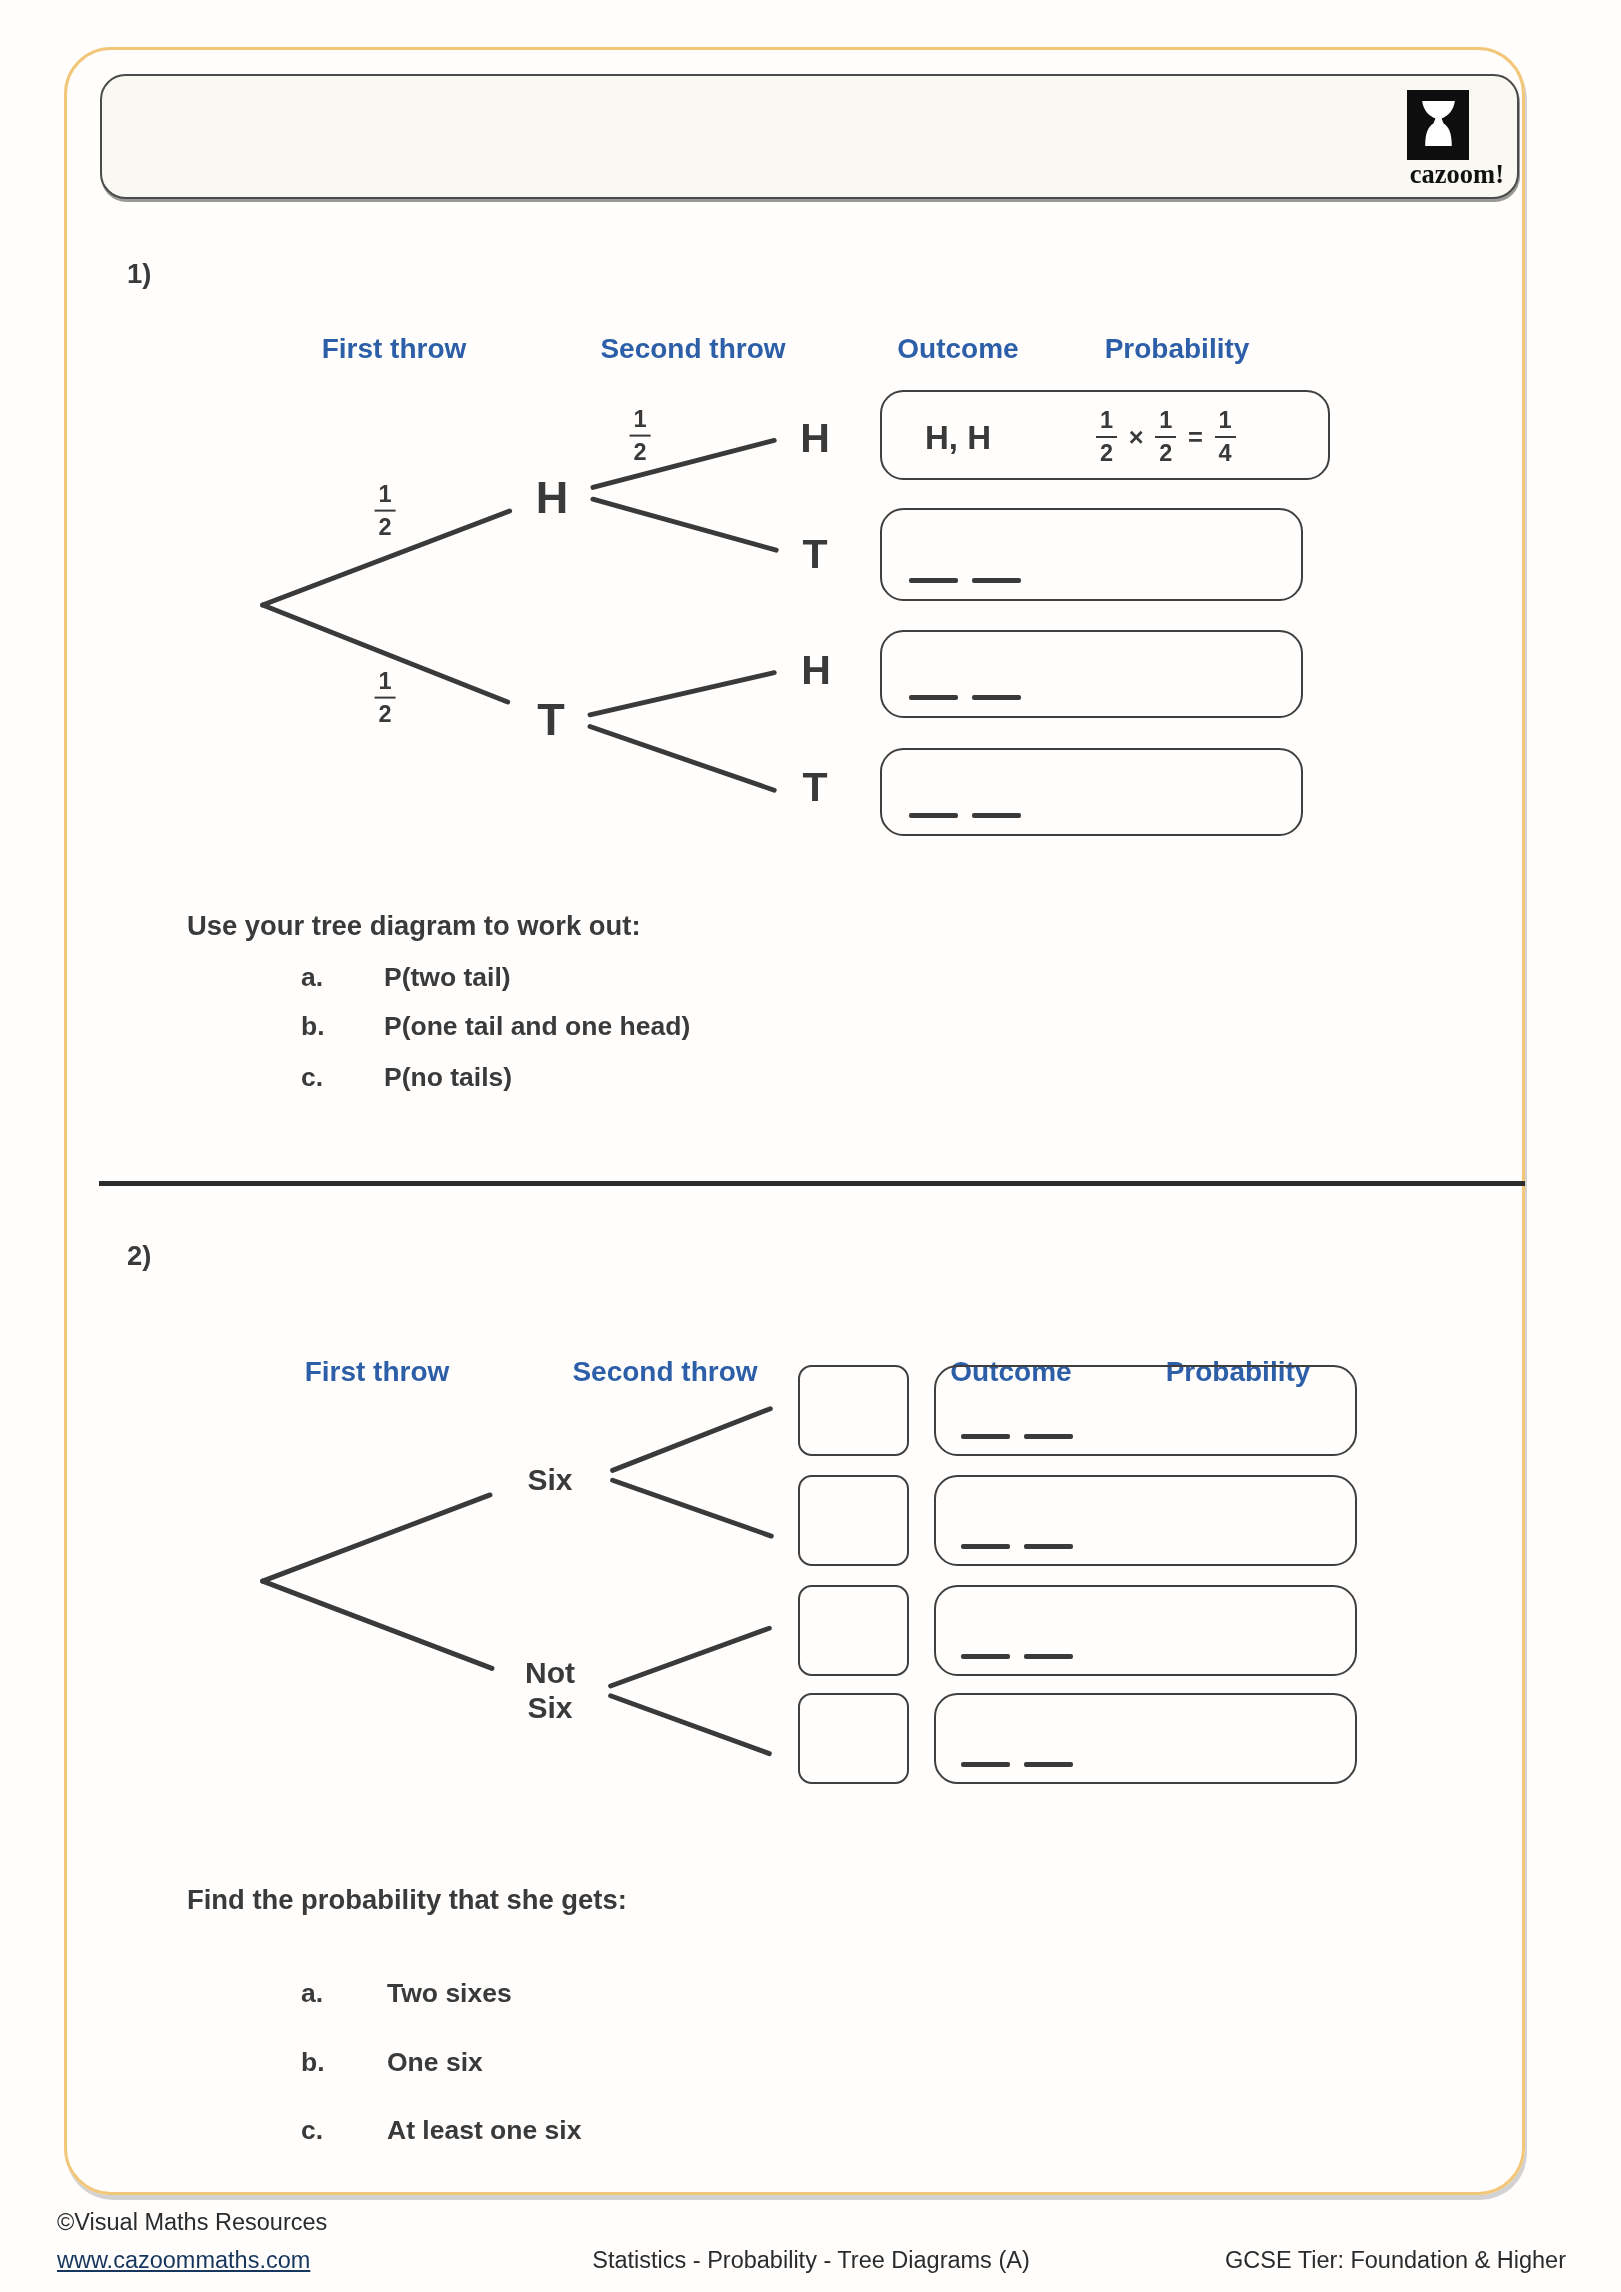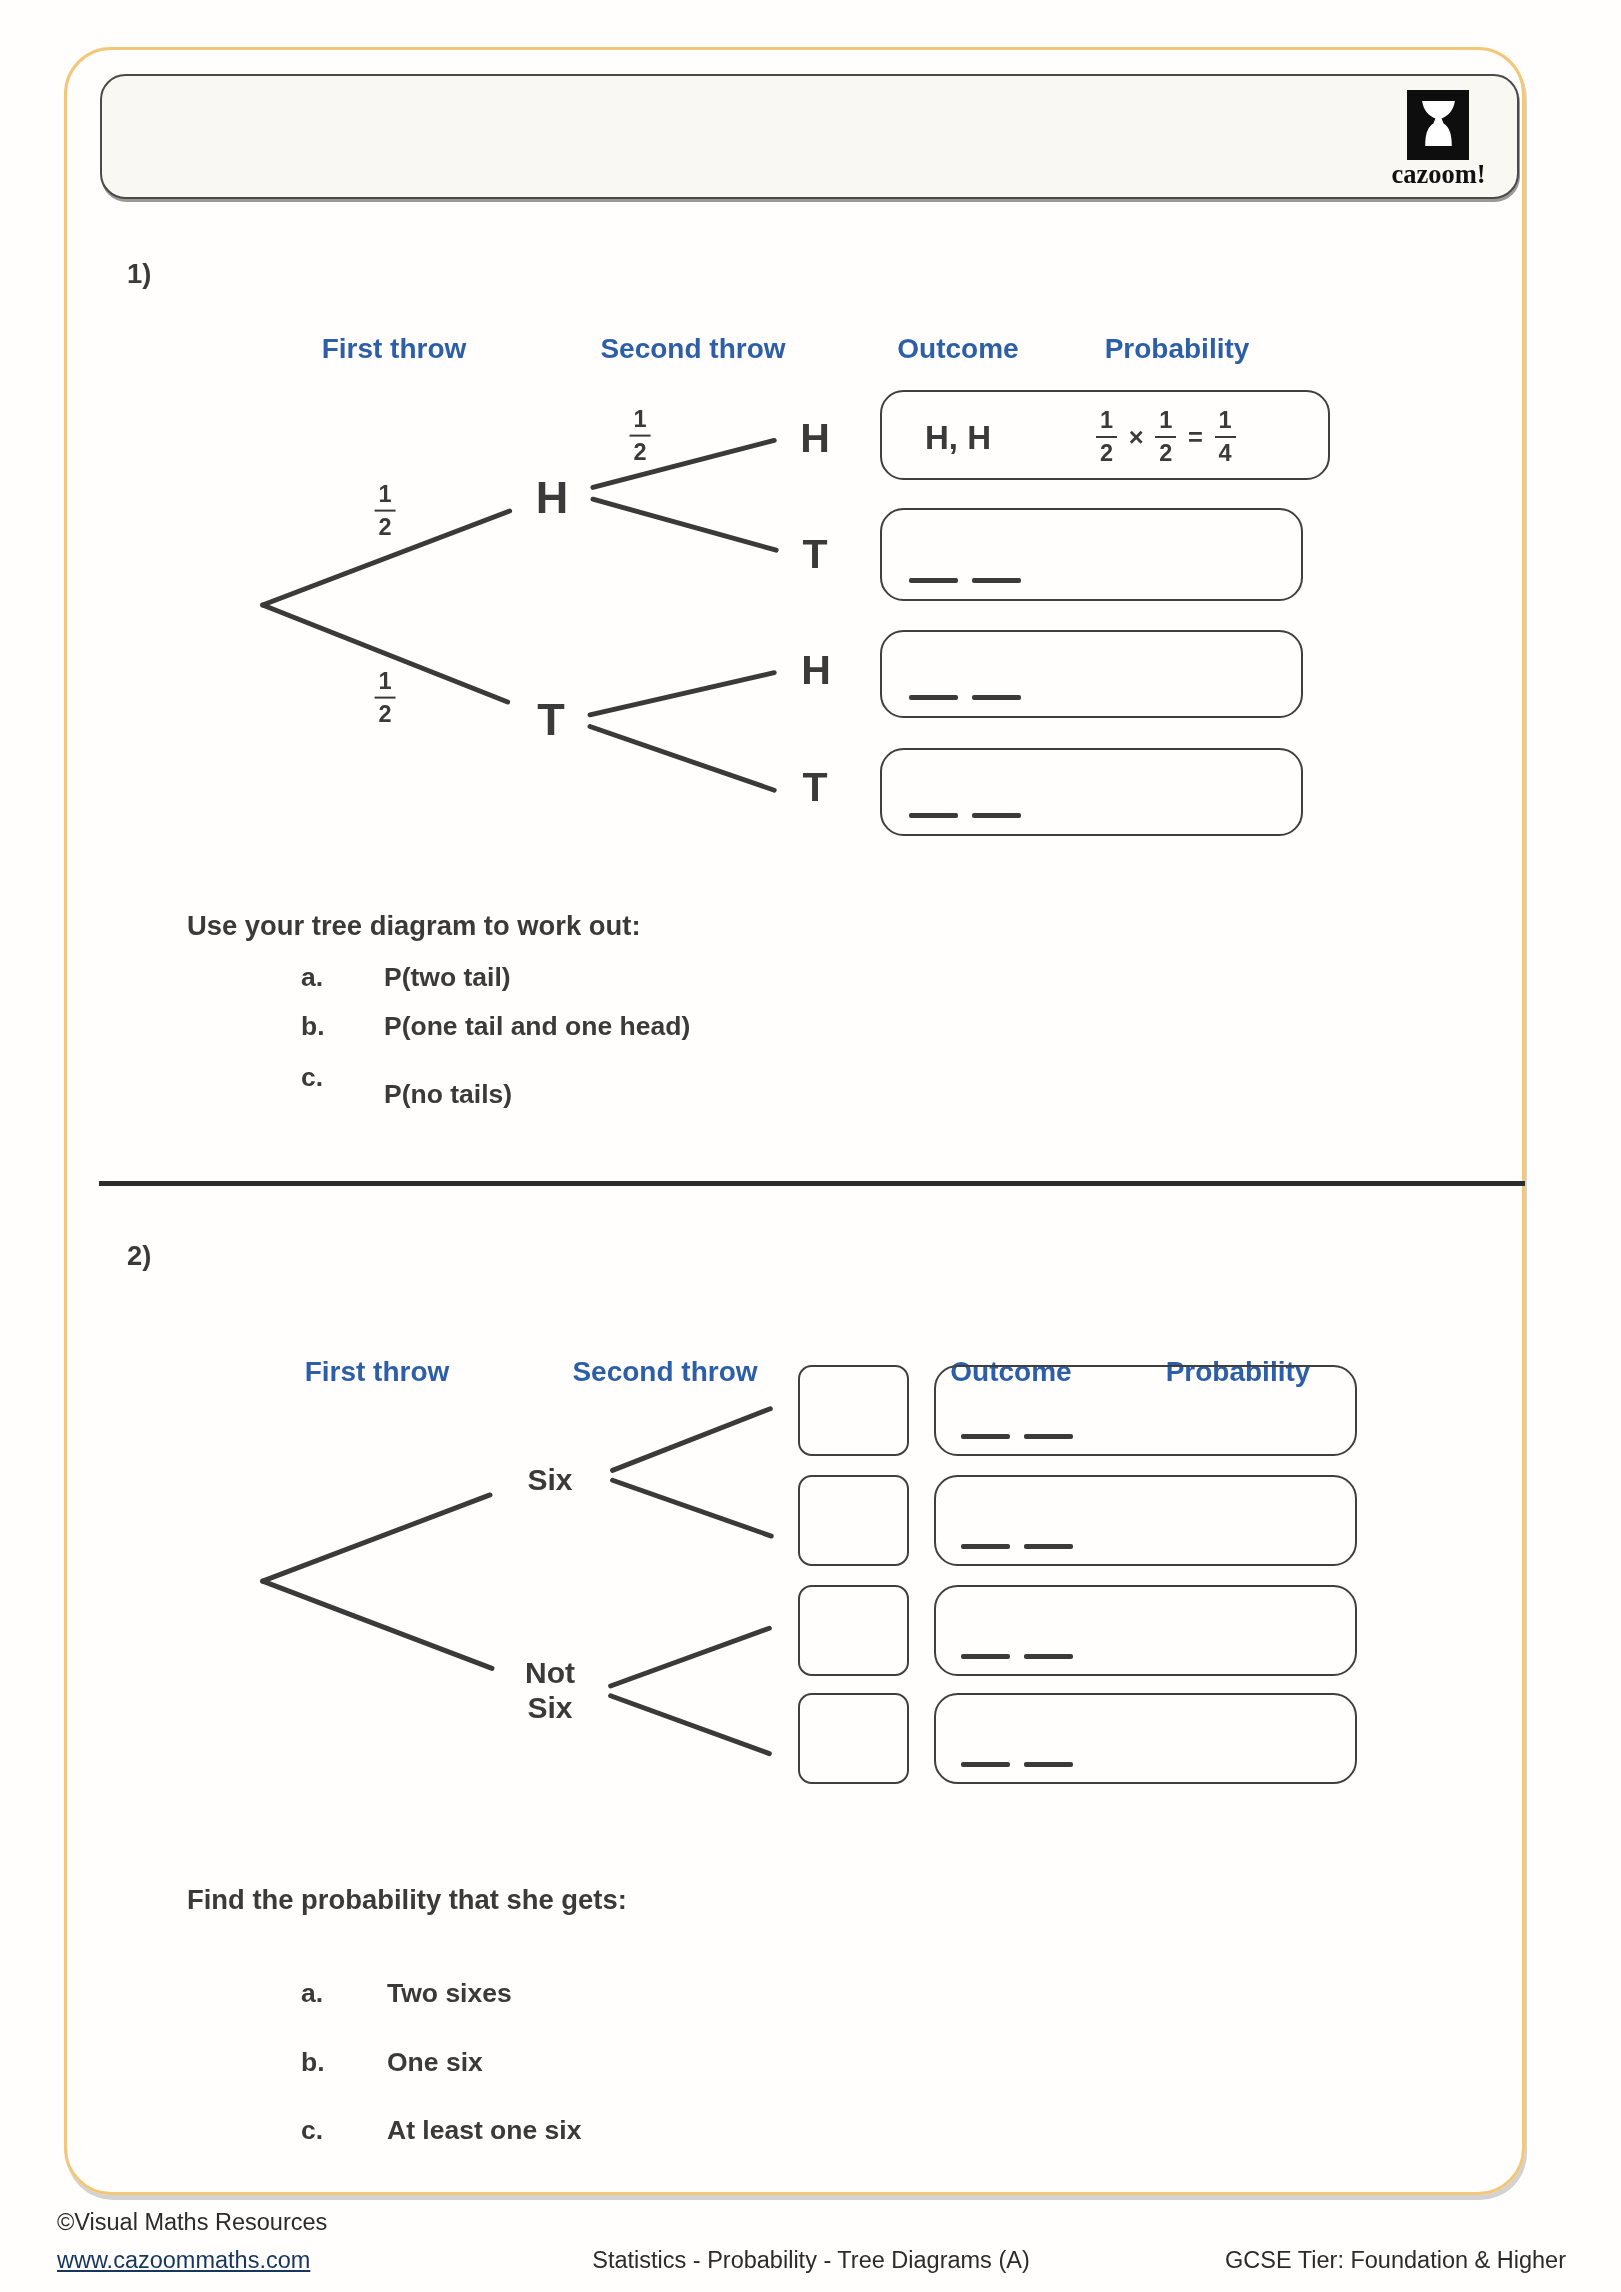--- a/index.html
+++ b/index.html
@@ -23,21 +23,21 @@
     left:100px; top:74px; width:1419px; height:125px;
     background:#faf8f2; border:2.9px solid #4a4a4a; border-radius:25.5px;
     box-shadow:1px 2.9px 0 rgba(70,70,70,.55);
   }
   #page-title {
     left:139px; top:74px; height:125px; line-height:125px;
     font-size:55px; font-weight:bold; letter-spacing:-1px; color:#383838;
   }
   #logo-box { left:1407px; top:90px; width:62px; height:70px; background:#0e0e0e;
     display:flex; align-items:center; justify-content:center; }
-  #logo-brand { left:1373px; top:159px; width:131px; text-align:center;
+  #logo-brand { left:1373px; top:159px; width:131px; text-align:right;
     font-family:"Liberation Serif", serif; font-weight:bold; font-size:26.5px; color:#111; }
 
   
   .qnum, .qprompt { font-size:27.4px; font-weight:bold; color:#3a3a3a; white-space:nowrap; }
   .colhead { font-size:28px; font-weight:bold; color:#2d5fa8; white-space:nowrap; }
   .listlabel, .listtext { font-size:26.5px; font-weight:bold; color:#3a3a3a; white-space:nowrap; }
   .subprompt { font-size:27.4px; font-weight:bold; color:#3a3a3a; white-space:nowrap; }
 
   
   #branch-svg { left:0; top:0; width:1621px; height:2293px; pointer-events:none; }
@@ -151,21 +151,21 @@
     <span class="blank-dash" style="left:26.5px; bottom:15.7px;"></span>
     <span class="blank-dash" style="left:90px; bottom:15.7px;"></span>
   </div>
 
   <div class="abs subprompt" style="left:187px; top:910px;">Use your tree diagram to work out:</div>
   <div class="abs listlabel" style="left:301px; top:962px;">a.</div>
   <div class="abs listtext" style="left:384px; top:962px;">P(two tail)</div>
   <div class="abs listlabel" style="left:301px; top:1011px;">b.</div>
   <div class="abs listtext" style="left:384px; top:1011px;">P(one tail and one head)</div>
   <div class="abs listlabel" style="left:301px; top:1062px;">c.</div>
-  <div class="abs listtext" style="left:384px; top:1062px;margin-top:17px;">P(no tails)</div>
+  <div class="abs listtext" style="left:384px; top:1062px;">P(no tails)</div>
 
   <div id="divider" class="abs"></div>
 
   <div class="abs qnum" style="left:127px; top:1240px;">2)</div>
 
   <div class="abs colhead ctrx" style="left:377px; top:1356px;">First throw</div>
   <div class="abs colhead ctrx" style="left:665px; top:1356px;">Second throw</div>
   <div class="abs colhead ctrx" style="left:1011px; top:1356px;">Outcome</div>
   <div class="abs colhead ctrx" style="left:1238px; top:1356px;">Probability</div>
 

